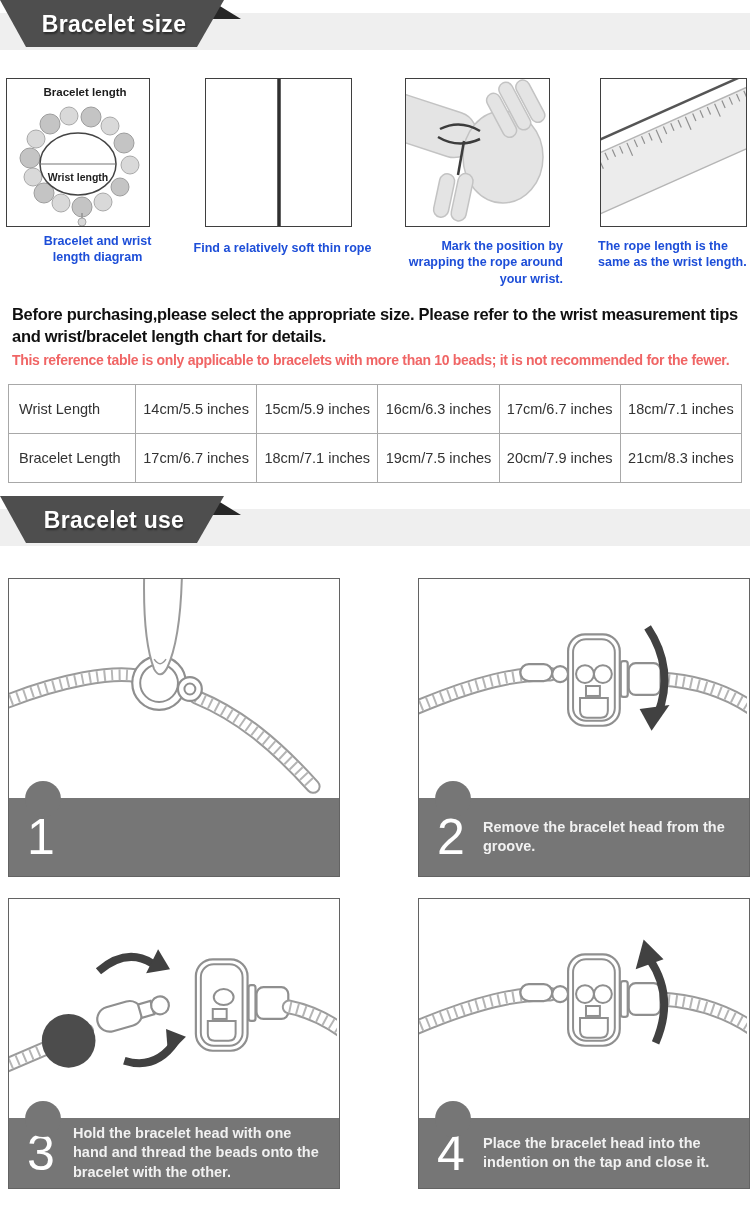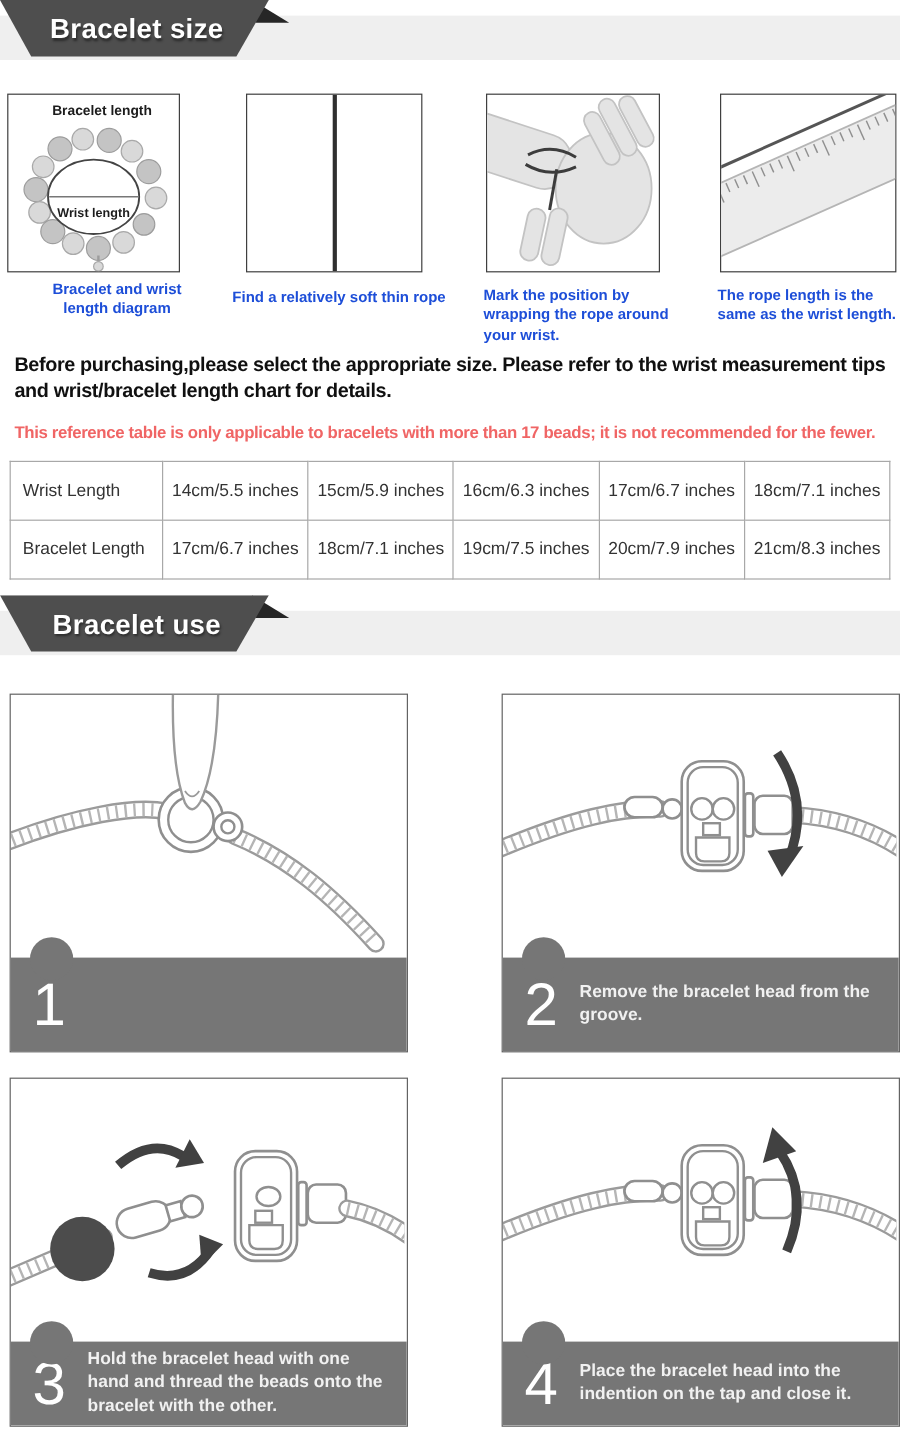--- a/index.html
+++ b/index.html
@@ -15,21 +15,21 @@
         color:#fff;font-size:23px;font-weight:bold;letter-spacing:.3px;
         text-shadow:1px 2px 2px rgba(0,0,0,.45);}
 
   
   .figbox{position:absolute;background:#fff;border:1.5px solid #3f3f3f;}
   .figcap{position:absolute;font-size:12.5px;font-weight:bold;color:#1d4ed8;
           line-height:1.3;white-space:pre-line;}
   .figcap.center{text-align:center;}
 
   
-  .intro{position:absolute;left:12px;top:294px;width:738px;font-size:16.5px;font-weight:bold;
+  .intro{position:absolute;left:12px;top:304px;width:738px;font-size:16.5px;font-weight:bold;
          color:#101010;line-height:1.32;letter-spacing:-.3px;}
   .note{position:absolute;left:12px;top:352px;width:738px;font-size:14px;font-weight:bold;
         color:#f06565;letter-spacing:-.3px;}
 
   
   .sizetable{position:absolute;left:8px;top:384px;width:734px;border-collapse:collapse;
              table-layout:fixed;}
   .sizetable td{border:1px solid #a8a8a8;height:48px;font-size:14.5px;color:#333;
                 text-align:center;padding:0 2px;}
   .sizetable td.rowlabel{text-align:left;padding-left:10px;width:114px;}
@@ -122,21 +122,21 @@
       </g>
       <path class="rope" d="M34,50 q20,-10 40,2"></path>
       <path class="rope" d="M32,58 q20,12 42,2"></path>
       <g transform="rotate(12 45 120)">
         <rect class="hand" x="30" y="96" width="15" height="44" rx="7.5"></rect>
         <rect class="hand" x="48" y="92" width="15" height="48" rx="7.5"></rect>
       </g>
       <line class="rope" x1="58" y1="62" x2="52" y2="96"></line>
     </svg>
   </div>
-  <div class="figcap" style="left:403px;top:238px;width:160px;">Mark the position by
+  <div class="figcap" style="left:403px;top:238px;width:160px;text-align:right;">Mark the position by
 wrapping the rope around
 your wrist.</div>
 
   <div class="figbox" style="left:600px;top:78px;width:145px;height:147px;">
     <svg width="145" height="147" viewBox="0 0 145 147">
       <g transform="rotate(-24 72 74)">
         <line x1="-40" y1="32" x2="190" y2="32" stroke="#555" stroke-width="2.5"></line>
         <rect x="-40" y="44" width="230" height="56" fill="#ececec" stroke="#b5b5b5" stroke-width="1.5"></rect>
         <g stroke="#8f8f8f" stroke-width="1.2">
           <line x1="-30" y1="46" x2="-30" y2="60"></line>
@@ -167,21 +167,21 @@
             <line x1="170" y1="46" x2="170" y2="54"></line>
           <line x1="178" y1="46" x2="178" y2="54"></line>
         </g>
       </g>
     </svg>
   </div>
   <div class="figcap" style="left:598px;top:238px;width:160px;">The rope length is the
 same as the wrist length.</div>
 
   <div class="intro">Before purchasing,please select the appropriate size. Please refer to the wrist measurement tips and wrist/bracelet length chart for details.</div>
-  <div class="note">This reference table is only applicable to bracelets with more than 17 beads; it is not recommended for the fewer.</div>
+  <div class="note">This reference table is only applicable to bracelets with more than 10 beads; it is not recommended for the fewer.</div>
 
   <table class="sizetable">
     <tbody>
         <tr>
       <td class="rowlabel">Wrist Length</td>
       <td>14cm/5.5 inches</td>
       <td>15cm/5.9 inches</td>
       <td>16cm/6.3 inches</td>
       <td>17cm/6.7 inches</td>
       <td>18cm/7.1 inches</td>

